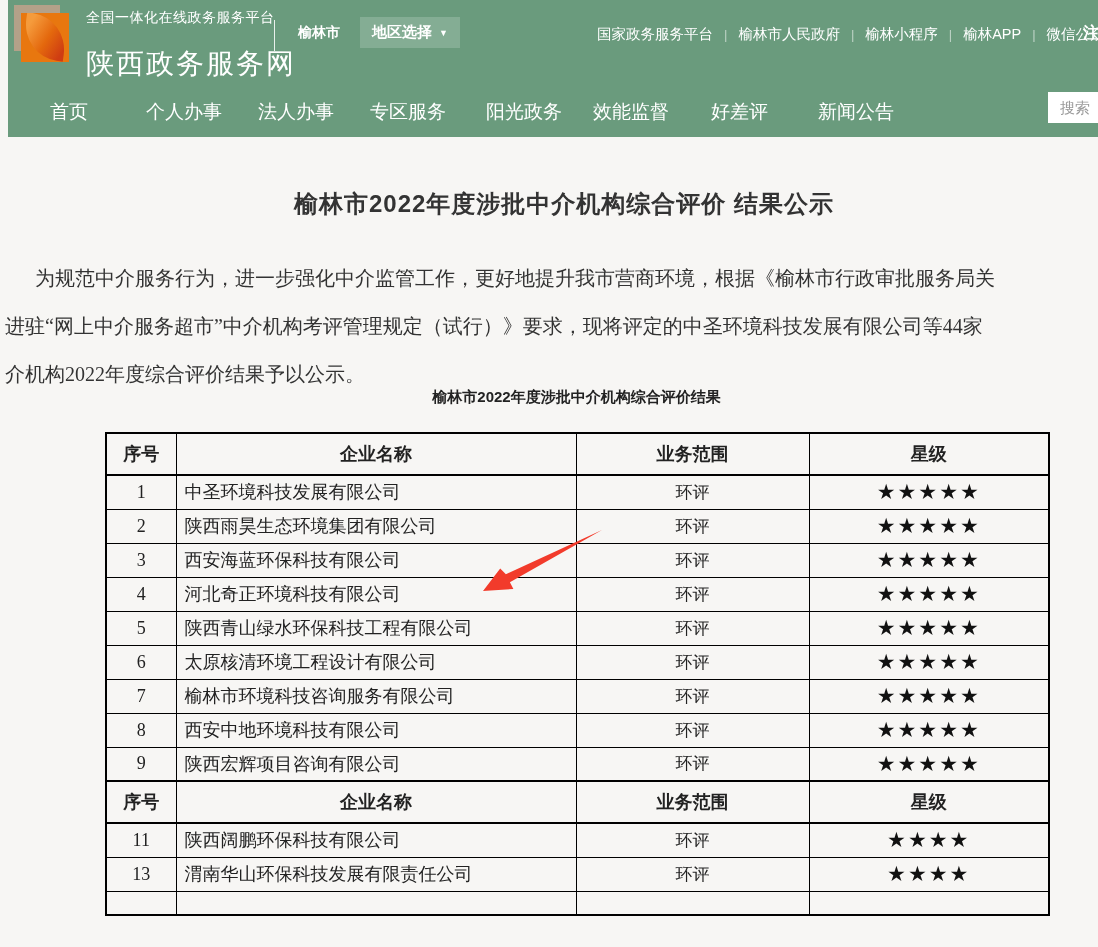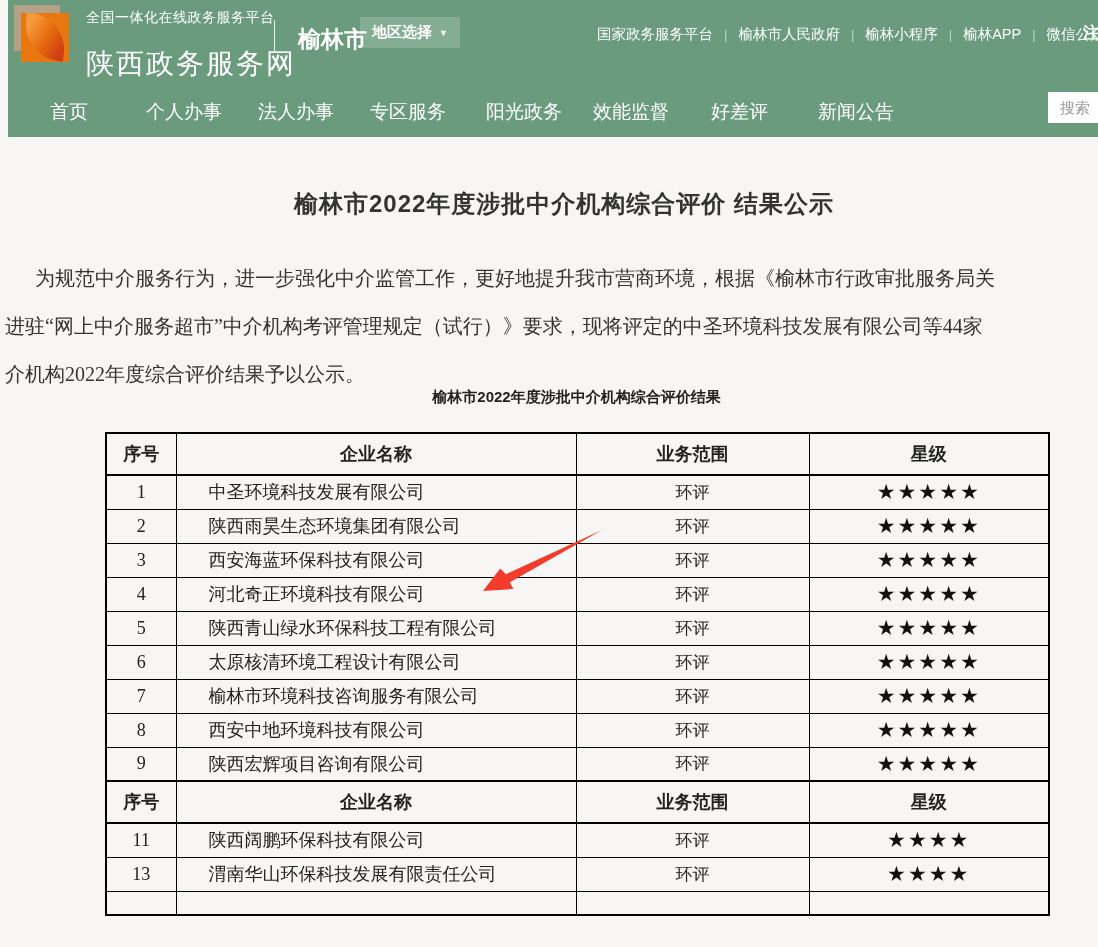--- a/index.html
+++ b/index.html
@@ -9,21 +9,21 @@
   
   .greenhead{position:absolute;left:8px;top:0;width:100%;height:137px;background:#6a9b7d;}
   .logo-tan{position:absolute;left:6px;top:5px;width:46px;height:46px;background:#b3a189;}
   .logo-orange{position:absolute;left:13px;top:13px;width:48px;height:49px;background:#e8770f;overflow:hidden;}
   .logo-leaf{position:absolute;left:3px;top:2px;right:3px;bottom:3px;border-radius:0 85% 0 85%;
     transform:rotate(8deg);background:linear-gradient(115deg,#f59b3c 15%,#e4680d 55%,#cf3d12 90%);}
   .brand{position:absolute;left:78px;top:9px;color:#fff;}
   .brand .plat{font-size:14px;letter-spacing:.5px;}
   .brand .site{font-size:28px;letter-spacing:2px;margin-top:18px;font-weight:400;}
   .vdiv{position:absolute;left:266px;top:20px;width:1px;height:31px;background:rgba(255,255,255,.85);}
-  .city{position:absolute;left:290px;top:24px;color:#fff;font-size:23px;font-weight:bold;}
+  .city{position:absolute;left:290px;top:24px;color:#fff;font-size:14px;font-weight:bold;}
   .region-btn{position:absolute;left:352px;top:17px;height:31px;padding:0 12px;border:none;
     background:rgba(255,255,255,.18);color:#fff;font-size:15px;font-weight:bold;cursor:pointer;
     font-family:inherit;display:flex;align-items:center;gap:7px;}
   .region-btn .caret{font-size:9px;}
   .toplinks{position:absolute;left:578px;top:25px;display:flex;align-items:center;color:#fff;font-size:14.5px;white-space:nowrap;}
   .toplinks .lnk{padding:0 11px;cursor:pointer;}
   .toplinks .sep{color:rgba(255,255,255,.55);font-size:13px;}
   .register{position:absolute;left:1075px;top:23px;color:#fff;font-size:16px;font-weight:bold;white-space:nowrap;cursor:pointer;}
 
   
@@ -45,21 +45,21 @@
 
   
   table.eval{position:absolute;left:105px;top:432px;width:943px;border-collapse:collapse;
     table-layout:fixed;border:2px solid #000;
     font-family:"Liberation Serif","DejaVu Serif",serif;color:#222;}
   .eval th,.eval td{border:1px solid #000;overflow:hidden;white-space:nowrap;}
   .eval tr.hrow{height:42px;}
   .eval tr.drow{height:34px;}
   .eval th{font-size:18px;font-weight:bold;text-align:center;border-top-width:2px;border-bottom-width:2px;}
   .eval td.no{font-size:18px;text-align:center;}
-  .eval td.name{font-size:18px;text-align:left;padding-left:32px;}
+  .eval td.name{font-size:18px;text-align:left;padding-left:8px;}
   .eval td.scope{font-size:17px;text-align:center;}
   .eval td.stars{text-align:center;font-family:"DejaVu Sans",sans-serif;
     font-size:21px;font-weight:bold;letter-spacing:2px;color:#111;}
 
   
   .arrow-overlay{position:absolute;left:0;top:0;width:1098px;height:947px;pointer-events:none;z-index:5;}
 </style>
 </head>
 <body>
 

